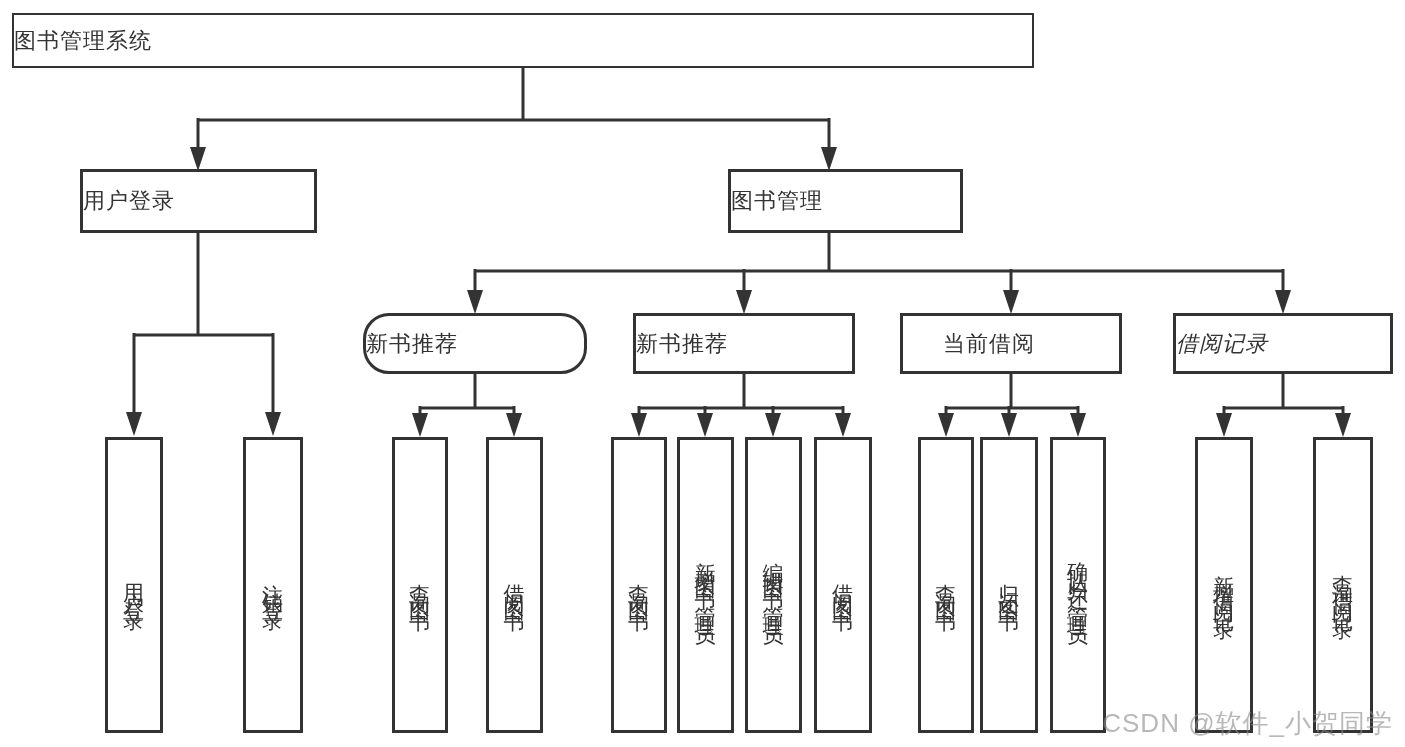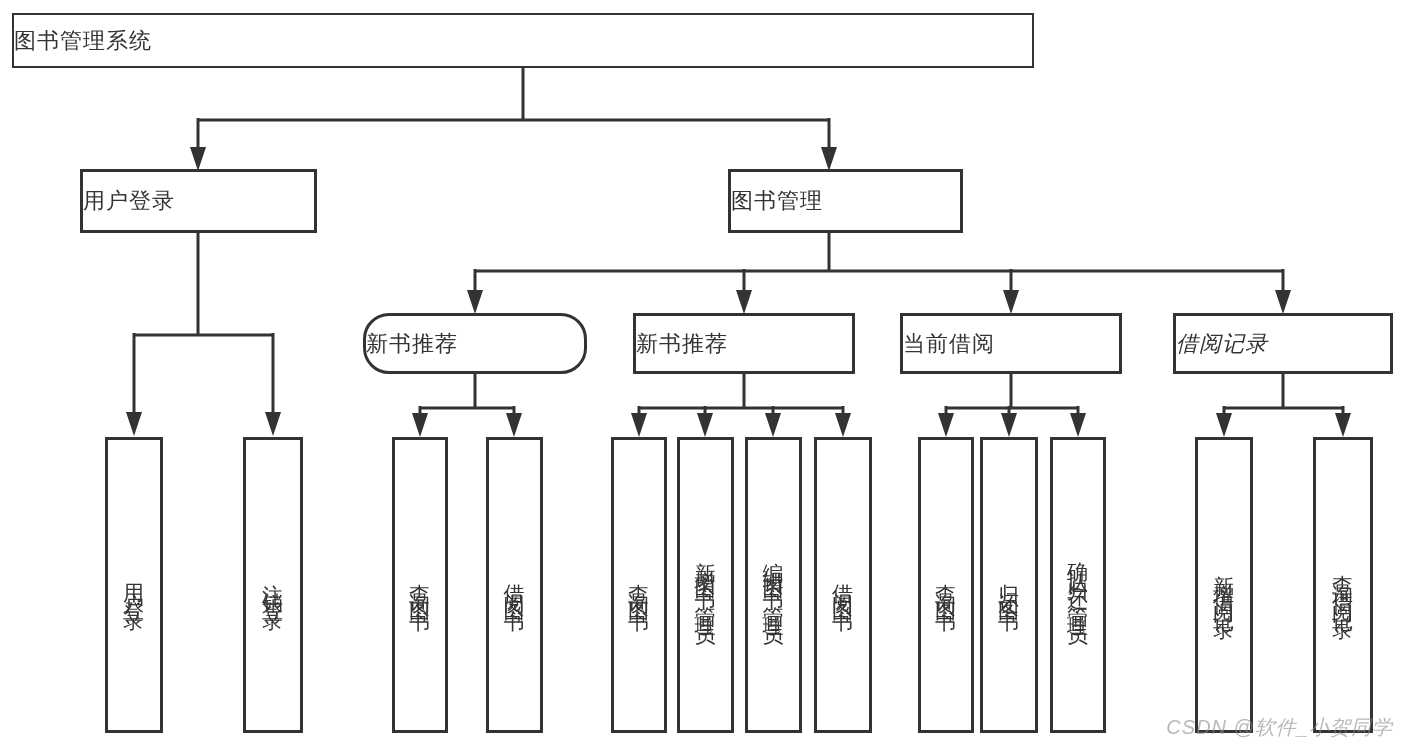--- a/index.html
+++ b/index.html
@@ -17,22 +17,22 @@
   .leaf{
     position:absolute;box-sizing:border-box;border:3px solid #333333;background:#ffffff;
     display:flex;align-items:center;justify-content:center;
   }
   .vtext{
     writing-mode:vertical-rl;text-orientation:mixed;
     font-size:21px;letter-spacing:9px;color:#333333;line-height:1;
     white-space:nowrap;
   }
   .watermark{
-    position:absolute;right:12px;bottom:6px;font-size:20px;
-    color:rgba(140,140,140,0.62);letter-spacing:1px;z-index:5;font-style:italic;
+    position:absolute;right:12px;bottom:6px;font-size:26px;
+    color:rgba(140,140,140,0.62);letter-spacing:1px;z-index:5;
   }
 </style>
 </head>
 <body>
 
 <div class="stage">
 
   <svg class="connectors" viewBox="0 0 1405 747" xmlns="http://www.w3.org/2000/svg">
     <g stroke="#333333" stroke-width="3" fill="none">
 
@@ -109,21 +109,21 @@
   <div class="box" style="left:712px;top:169px;width:235px;height:64px;margin-left:16px;">
     <span>图书管理</span>
   </div>
 
   <div class="box" style="left:363px;top:313px;width:224px;height:61px;border-radius:26px;">
     <span>新书推荐</span>
   </div>
   <div class="box" style="left:633px;top:313px;width:222px;height:61px;">
     <span>新书推荐</span>
   </div>
-  <div class="box" style="left:900px;top:313px;width:222px;height:61px;">
+  <div class="box" style="left:900px;top:313px;width:222px;height:61px;padding-left:40px;">
     <span>当前借阅</span>
   </div>
   <div class="box" style="left:1173px;top:313px;width:220px;height:61px;font-style:italic;">
     <span>借阅记录</span>
   </div>
 
   <div class="leaf" style="left:105px;top:437px;width:58px;height:296px;">
     <span class="vtext">用户登录</span>
   </div>
   <div class="leaf" style="left:243px;top:437px;width:60px;height:296px;">

